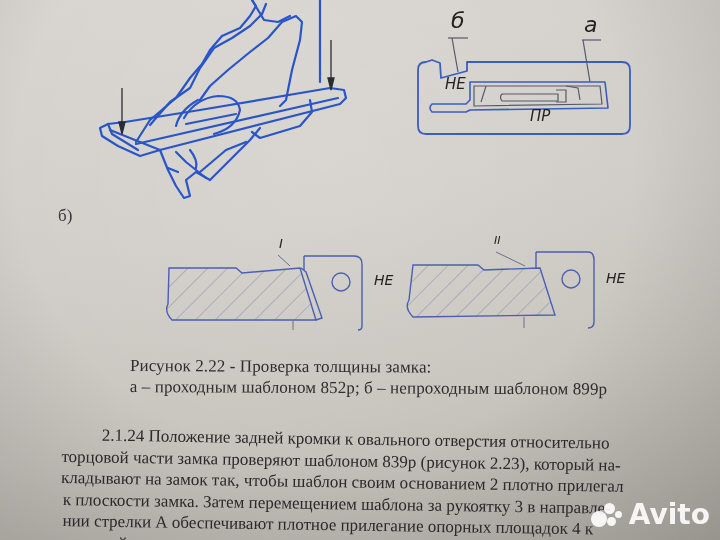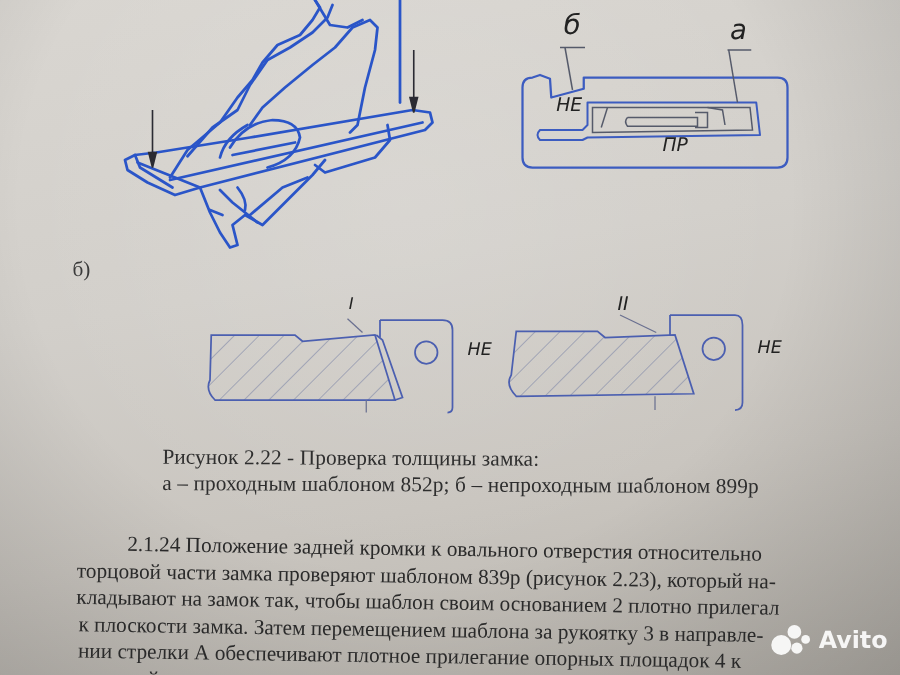--- a/index.html
+++ b/index.html
@@ -26,21 +26,21 @@
   }
   .para div { white-space:nowrap; }
   .para .l0 { padding-left:40px; }
   .para .l1 { padding-left:0px; }
   .para .l2 { padding-left:0px; }
   .para .l3 { padding-left:2px; }
   .para .l4 { padding-left:2px; }
   .para .l5 { padding-left:0px; }
   .watermark {
     position:absolute; right:10px; top:498px; display:flex; align-items:center; gap:6px;
-    color:rgba(255,255,255,0.9); font-family:"DejaVu Sans", sans-serif; font-weight:bold; font-size:19px;
+    color:rgba(255,255,255,0.9); font-family:"DejaVu Sans", sans-serif; font-weight:bold; font-size:28px;
   }
   .dots { position:relative; width:32px; height:28px; }
   .dots span { position:absolute; border-radius:50%; background:rgba(255,255,255,0.9); }
   .label-it { font-family:"DejaVu Sans", sans-serif; font-style:italic; font-size:15px; color:#222; position:absolute; }
 </style>
 </head>
 <body>
 
 <div class="vignette"></div>
 
@@ -121,21 +121,21 @@
 </svg>
 
 <span class="label-it" style="left:451px;top:8px;font-size:22px;">б</span>
 <span class="label-it" style="left:584px;top:12px;font-size:22px;">а</span>
 <span class="label-it" style="left:445px;top:75px;">НЕ</span>
 <span class="label-it" style="left:530px;top:64px;margin-top:43px;">ПР</span>
 
 <div class="sub-label">б)</div>
 
 <span class="label-it" style="left:279px;top:236px;font-size:13px;">I</span>
-<span class="label-it" style="left:494px;top:234px;font-size:15px;">II</span>
+<span class="label-it" style="left:494px;top:234px;font-size:11px;">II</span>
 <span class="label-it" style="left:374px;top:272px;font-size:14px;">НЕ</span>
 <span class="label-it" style="left:606px;top:270px;font-size:14px;">НЕ</span>
 
 <div class="caption">
   <div>Рисунок 2.22 - Проверка толщины замка:</div>
   <div>а – проходным шаблоном 852р; б – непроходным шаблоном 899р</div>
 </div>
 
 <div class="para">
   <div class="l0">2.1.24 Положение задней кромки к овального отверстия относительно</div>

